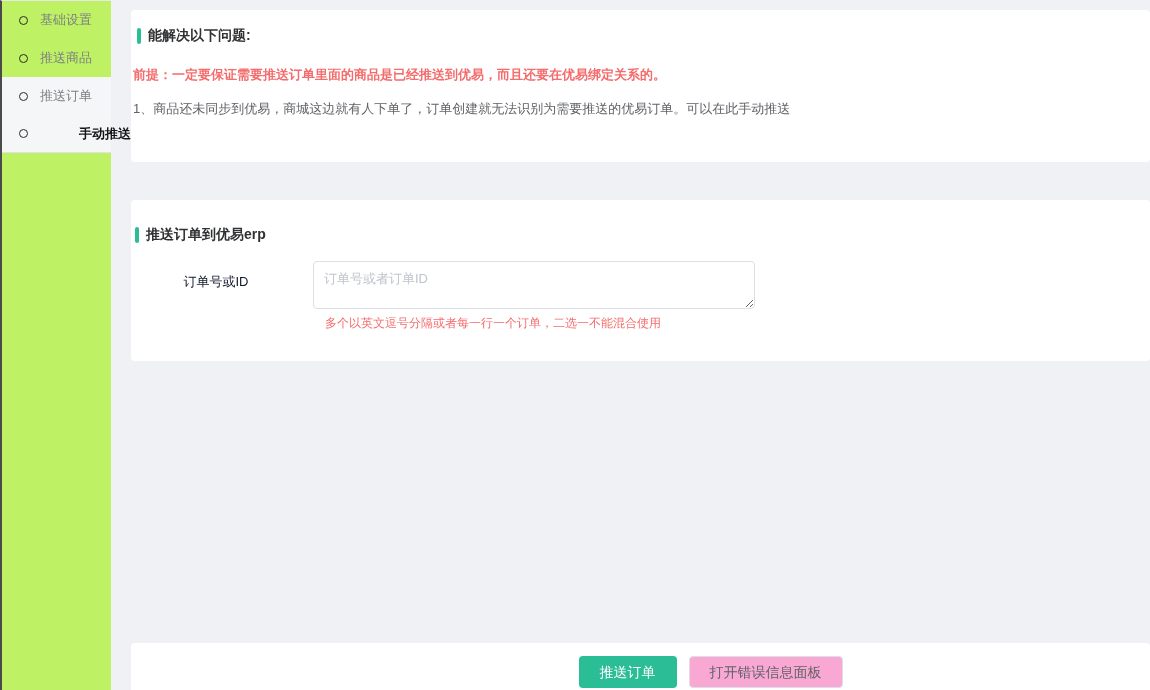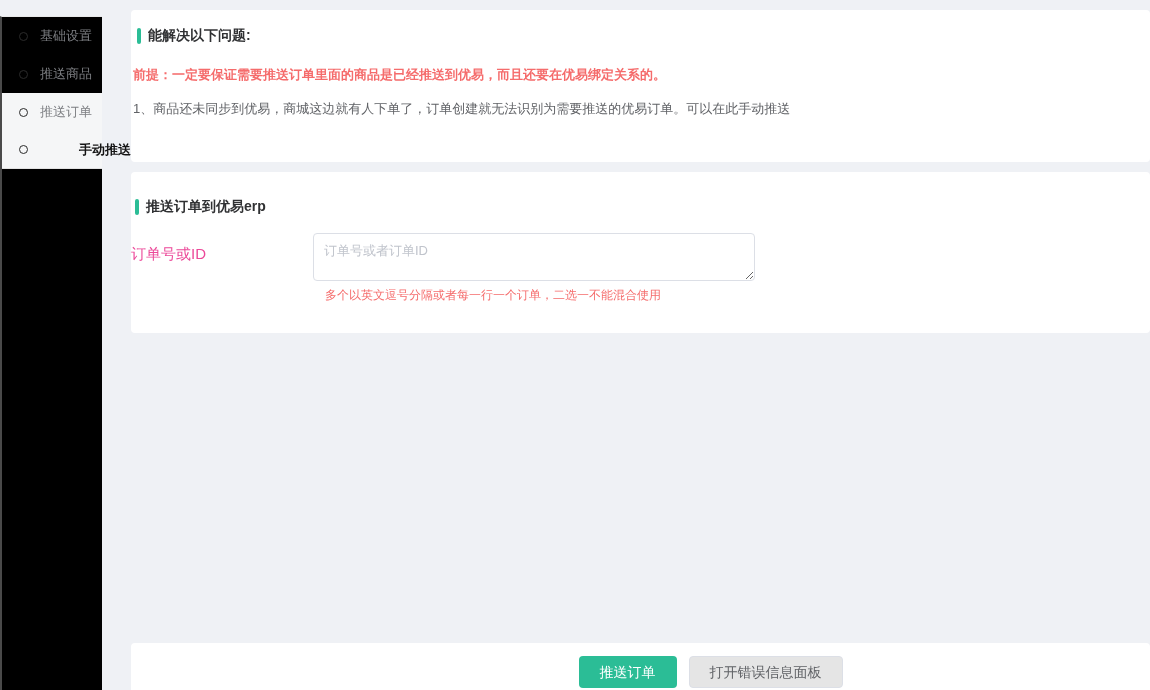--- a/index.html
+++ b/index.html
@@ -7,23 +7,23 @@
   body {
     font-family: "Liberation Sans", "DejaVu Sans", sans-serif;
     background: #eff1f5;
     position: relative;
     font-size: 13px;
     color: #606266;
   }
 
   
   .sidebar {
-    position: absolute; left: 0; top: 16px; bottom: 0;
-    width: 102px;
-    background: #000000;
+    position: absolute; left: 0; top: 0; bottom: 0;
+    width: 111px;
+    background: #bef264;
     border-left: 2px solid #4a4a4a;
     border-top: 1px solid #e8e8e8;
   }
   .menu-item {
     height: 38px;
     display: flex; align-items: center;
     padding-left: 17px;
     cursor: pointer;
     color: #7d7f83;
     font-size: 13px;
@@ -43,20 +43,21 @@
     background: #f5f6f7;
     border-bottom: 1px solid #e2e2e2;
     gap: 39px;
   }
 
   
   .main {
     position: absolute; left: 125px; right: 0; top: 0; bottom: 0;
     display: flex; flex-direction: column;
     padding: 10px 0 0 6px;
+    gap: 28px;
   }
   .card {
     background: #ffffff;
     border-radius: 4px;
   }
   .card-problems { height: 152px; padding: 17px 10px 0 2px; }
   .card-push { height: 161px; margin-top: 10px; padding: 26px 10px 0 0; }
   .spacer { flex: 1; }
 
   .section-title {
@@ -80,24 +81,24 @@
   .warn-2 { margin-top: 14px; }
   .notes { margin-top: 18px; line-height: 18px; color: #606266; font-size: 13px; }
 
   
   .form-row {
     display: flex;
     margin-top: 17px;
   }
   .form-label {
     width: 182px;
-    text-align: left;
+    text-align: center;
     padding: 12px 12px 0 0;
-    color: #ec4899;
-    font-size: 15px;
+    color: #0f172a;
+    font-size: 13px;
     flex: 0 0 auto;
   }
   .order-textarea {
     width: 442px; height: 48px;
     border: 1px solid #dcdfe6;
     border-radius: 4px;
     padding: 8px 10px;
     font-family: "Liberation Sans", "DejaVu Sans", sans-serif;
     font-size: 13px;
     color: #303133;
@@ -129,21 +130,21 @@
     padding: 0 20px;
     cursor: pointer;
     line-height: 30px;
     white-space: nowrap;
   }
   .btn-primary {
     border: 1px solid transparent;
     color: #ffffff;
   }
   .btn-plain {
-    background: #e5e5e5;
+    background: #f9a8d4;
     border: 1px solid #dcdfe6;
     color: #606266;
     margin-left: 12px;
   }
 </style>
 </head>
 <body style="background: rgb(239, 241, 245);">
 
 <div class="sidebar">
   <div class="menu-item">

